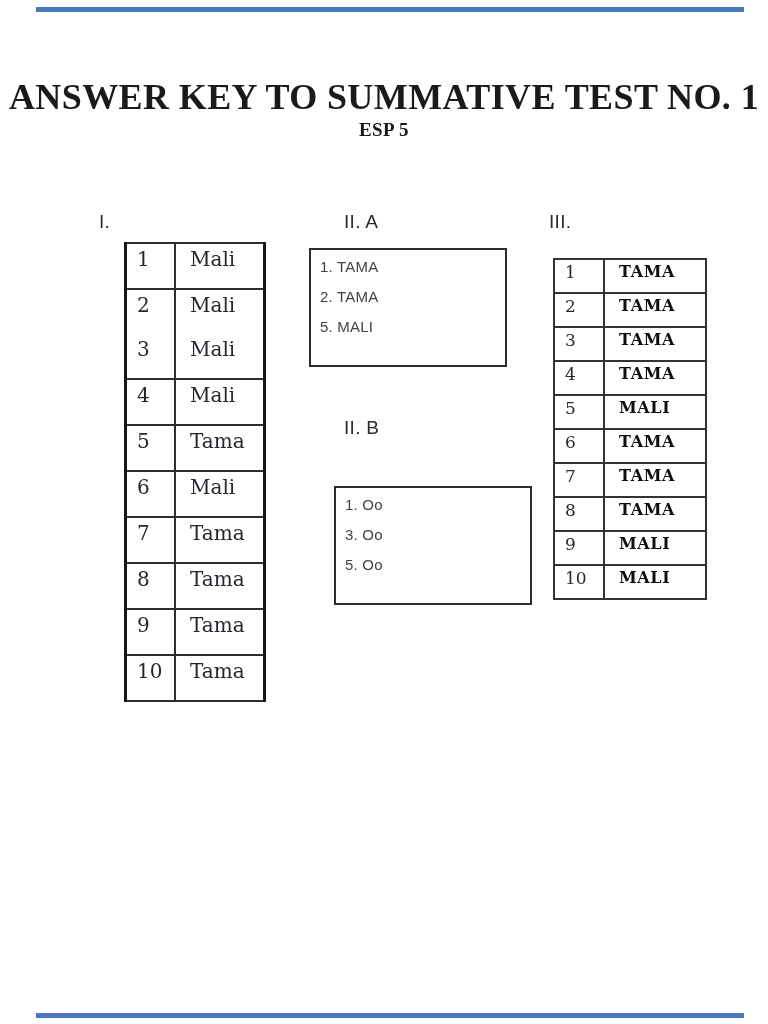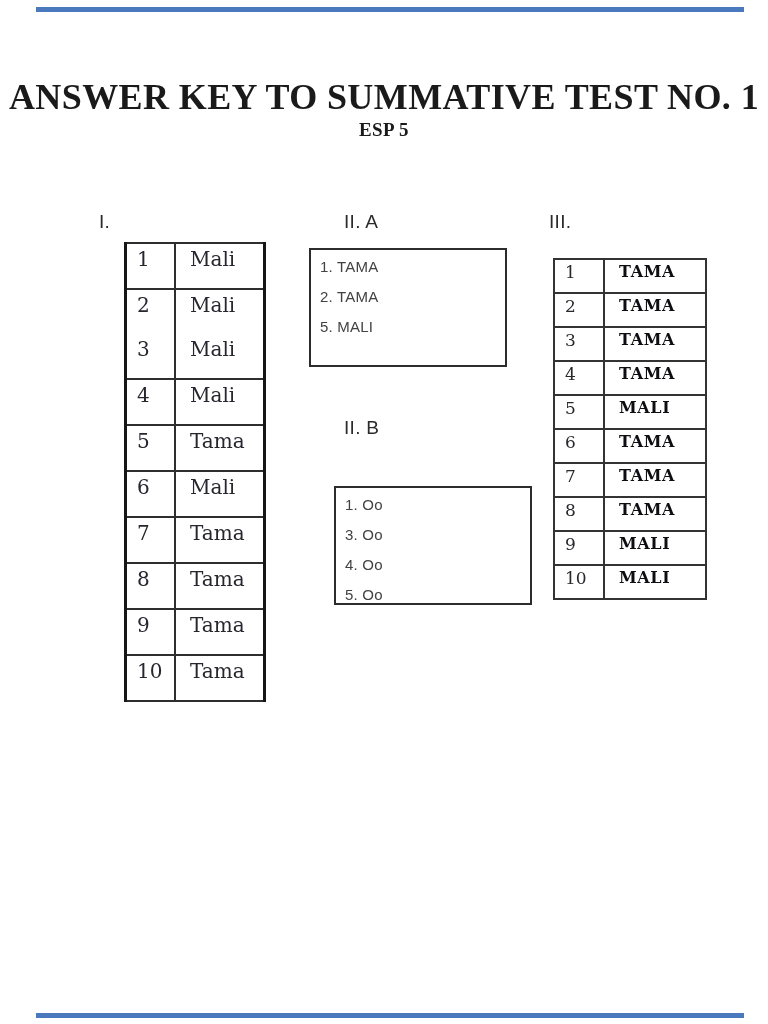--- a/index.html
+++ b/index.html
@@ -178,21 +178,20 @@
 
 <div class="abs answer-box box-a">
     <div class="box-line">1. TAMA</div>
     <div class="box-line">2. TAMA</div>
     <div class="box-line">5. MALI</div>
   </div>
 
 <div class="abs answer-box box-b">
     <div class="box-line">1. Oo</div>
     <div class="box-line">3. Oo</div>
-    <div class="box-line">4. Oo</div>
     <div class="box-line">5. Oo</div>
   </div>
 
 <table class="abs table3">
   <tbody>
       <tr>
         <td>1</td>
         <td>TAMA</td>
       </tr>
       <tr>

